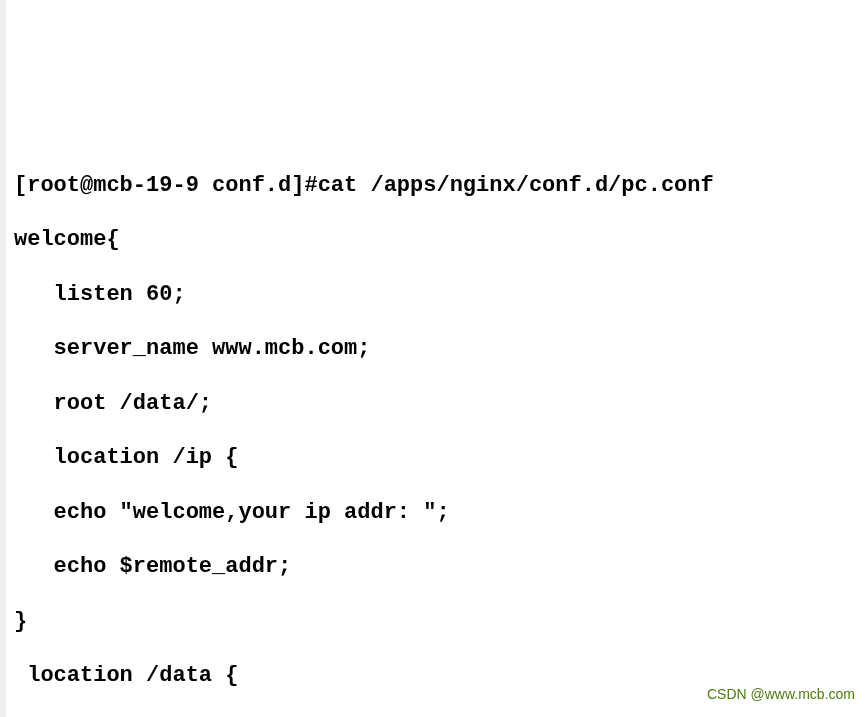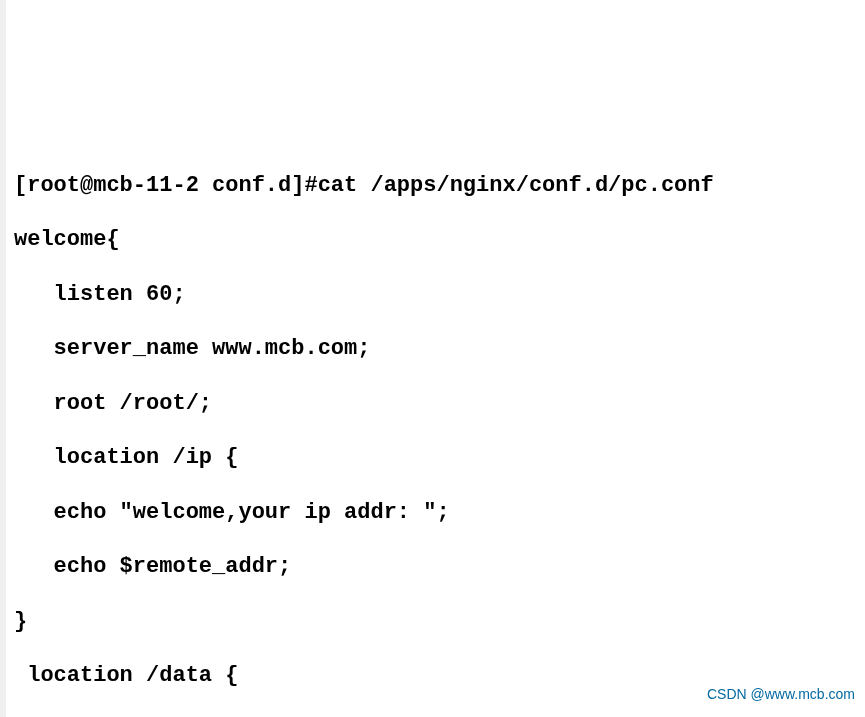--- a/index.html
+++ b/index.html
@@ -23,46 +23,46 @@
     }
     .term-line {
       display: block;
     }
     .watermark {
       position: absolute;
       right: 10px;
       bottom: 14px;
       font-size: 14px;
       font-weight: normal;
-      color: #0369a1;
+      color: #4d7c0f;
       font-family: Arial, sans-serif;
       white-space: nowrap;
       margin-top: 40px;
     }
     .sidebar-strip {
       position: absolute;
       left: 0;
       top: 0;
       width: 6px;
       height: 717px;
       background: #f0f0f0;
     }
   </style>
 </head>
 <body>
 
 
 
 <div class="sidebar-strip"></div>
 
-<span class="term-line">[root@mcb-11-2 conf.d]#cat /apps/nginx/conf.d/pc.conf</span>
+<span class="term-line">[root@mcb-19-9 conf.d]#cat /apps/nginx/conf.d/pc.conf</span>
 <span class="term-line">welcome{</span>
 <span class="term-line">   listen 60;</span>
 <span class="term-line">   server_name www.mcb.com;</span>
-<span class="term-line">   root /root/;</span>
+<span class="term-line">   root /data/;</span>
 <span class="term-line">   location /ip {</span>
 <span class="term-line">   echo "welcome,your ip addr: ";</span>
 <span class="term-line">   echo $remote_addr;</span>
 <span class="term-line">}</span>
 <span class="term-line"> location /data {</span>
 <span class="term-line">        index index.html;</span>
 
 
 
 

